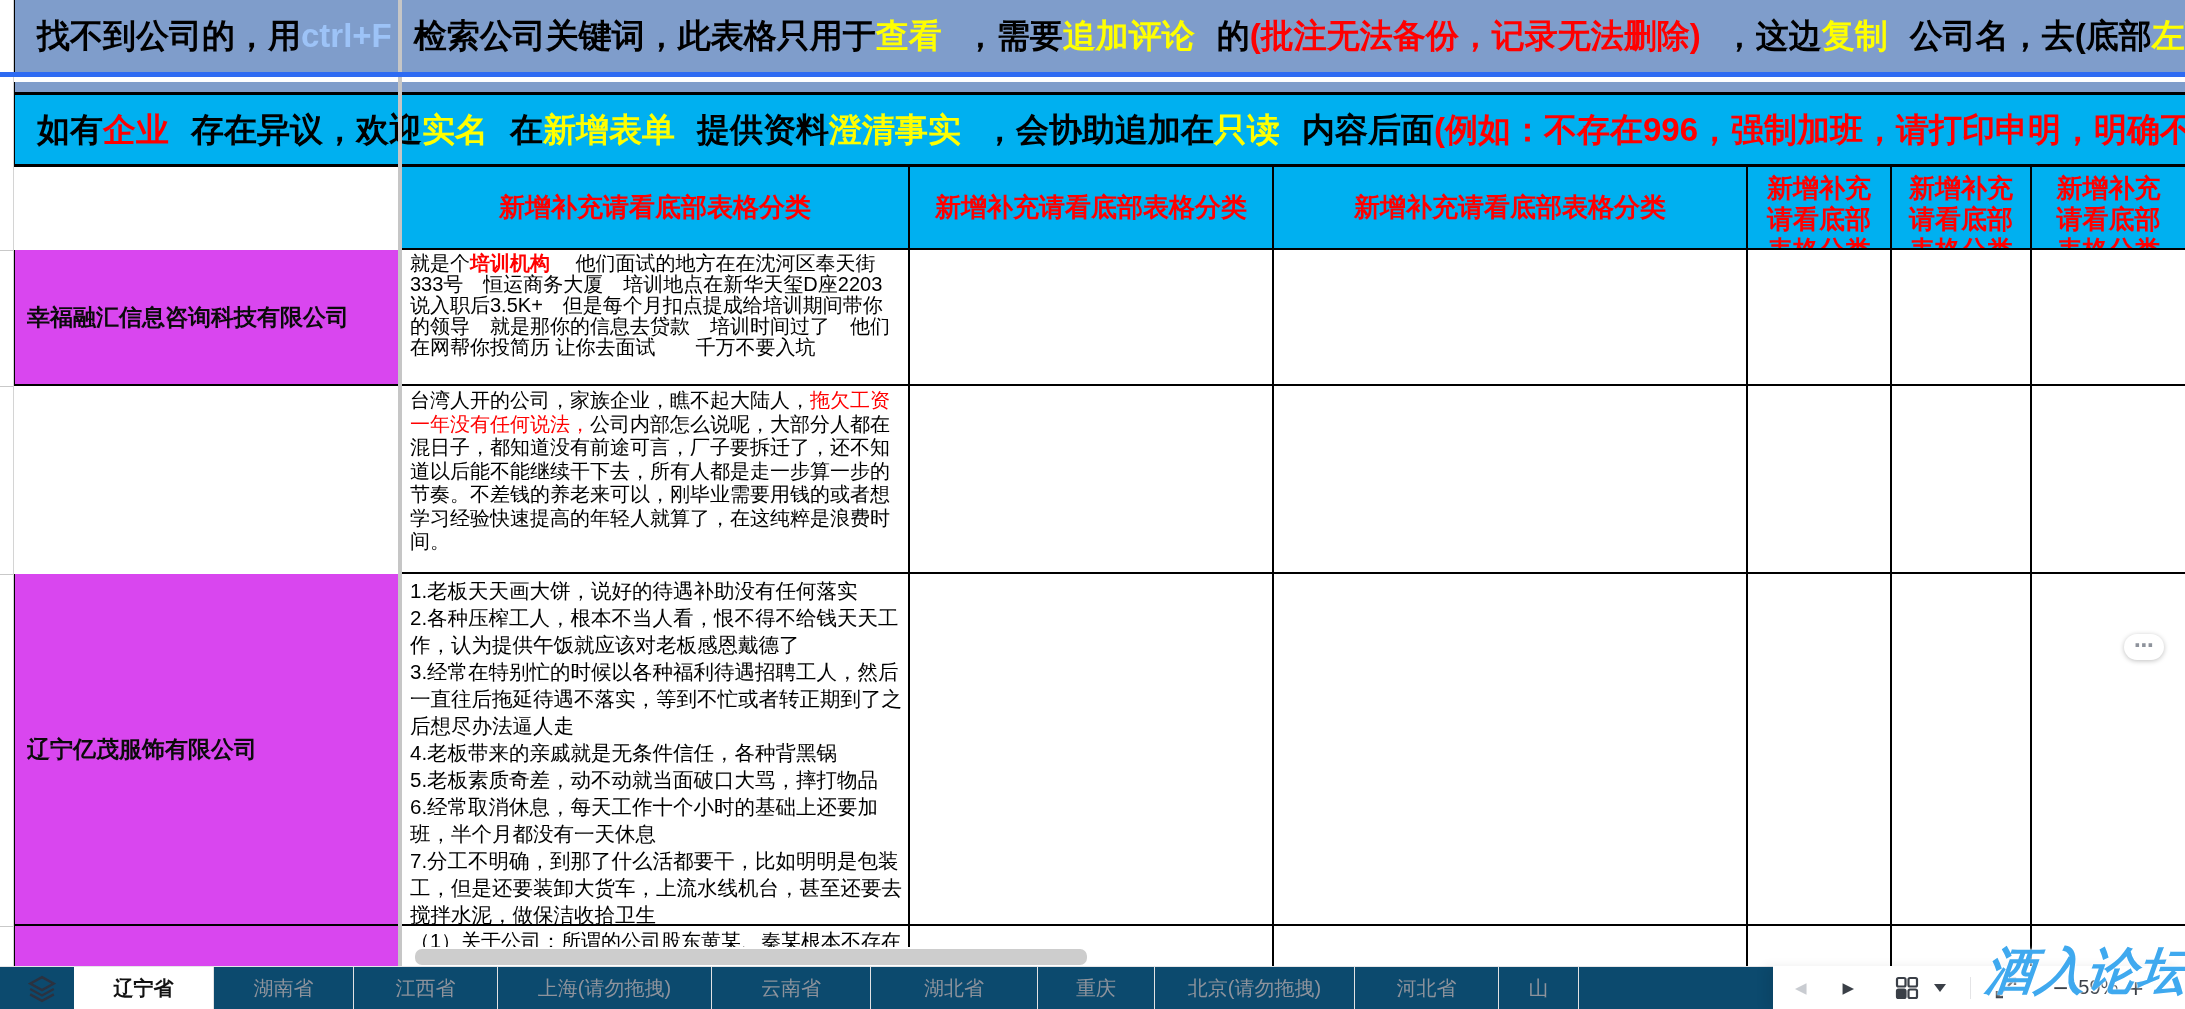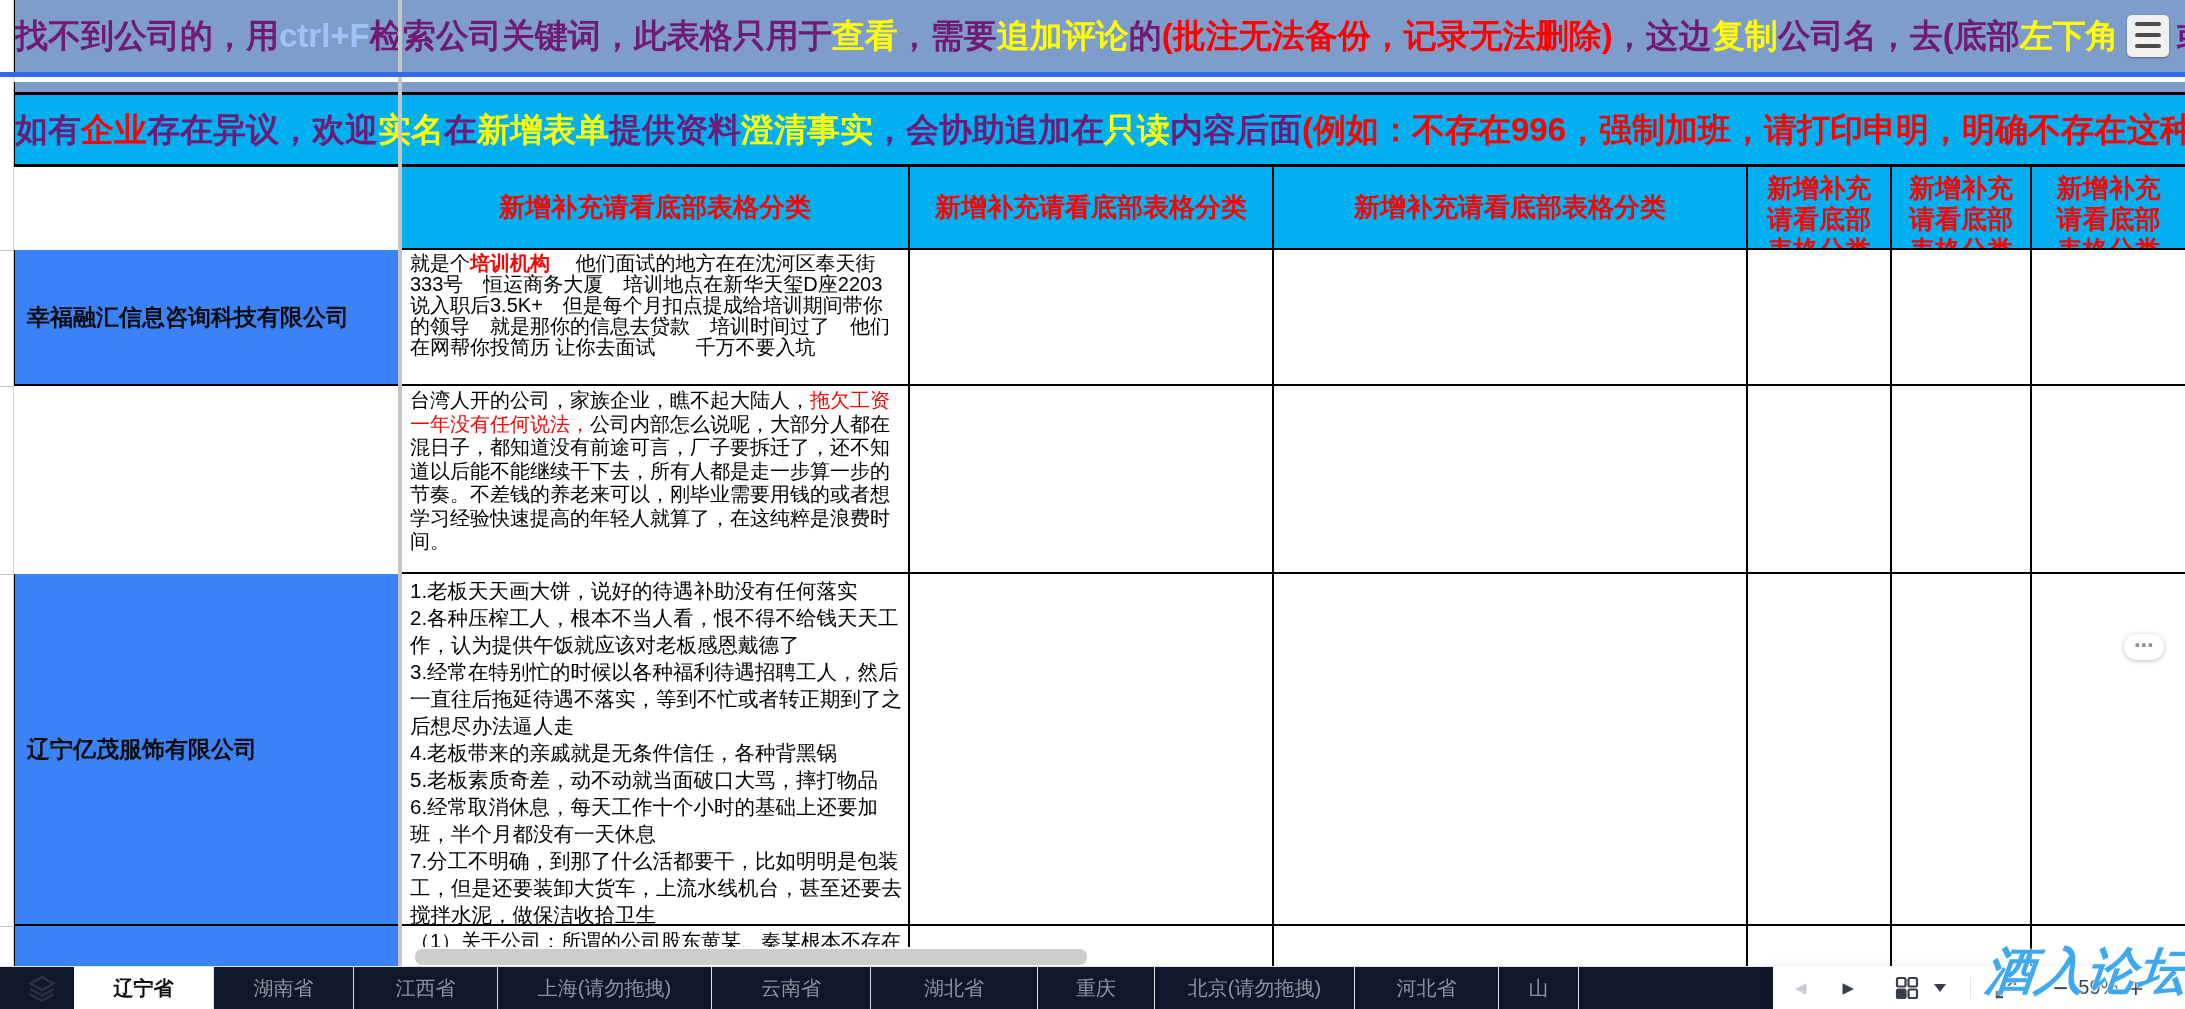--- a/index.html
+++ b/index.html
@@ -7,21 +7,21 @@
     font-family:"Liberation Sans","DejaVu Sans",sans-serif;}
 
   
   .banner{position:absolute;left:13px;right:0;overflow:hidden;white-space:nowrap;
     font-weight:bold;font-size:33px;color:#000;border-left:2px solid #000;}
   #banner1{top:0;height:72px;background:#7F9DCB;line-height:72px;}
   #split-line{position:absolute;left:0;top:72px;width:2185px;height:5px;background:#2E6BF2;z-index:6;}
   #sliver-row{position:absolute;left:13px;right:0;top:82px;height:10px;background:#7F9DCB;
     border-bottom:3px solid #000;border-left:2px solid #000;}
   #banner2{top:95px;height:69px;background:#00B0F0;line-height:69px;border-bottom:3px solid #000;}
-  .seg-black{color:#701a75;} .seg-yellow{color:#FFFF00;} .seg-red{color:#FF0000;} .seg-blue{color:#9DC3F7;}
+  .seg-black{color:#000000;padding-left:22px;} .seg-yellow{color:#FFFF00;} .seg-red{color:#FF0000;} .seg-blue{color:#9DC3F7;}
   .menu-img{display:inline-block;width:42px;height:42px;vertical-align:middle;margin:0 8px;
     background:#F1F1F1;border-radius:5px;box-shadow:0 1px 2px rgba(0,0,0,.35);position:relative;top:-2px;}
   .menu-img i{display:block;height:4px;background:#4A4A4A;border-radius:2px;margin:7px 8px 0 8px;}
 
   
   .cell{position:absolute;box-sizing:border-box;border-right:2px solid #000;border-bottom:2px solid #000;
     background:#fff;overflow:hidden;}
   .colA{left:13px;width:389px;border-left:2px solid #000;}
   .colB{left:402px;width:508px;}
   .colC{left:910px;width:364px;}
@@ -30,21 +30,21 @@
   .colF{left:1892px;width:140px;}
   .colG{left:2032px;width:153px;border-right:none;}
   .rowH{top:167px;height:83px;}
   .row1{top:250px;height:136px;}
   .row2{top:386px;height:188px;}
   .row3{top:574px;height:352px;}
   .row4{top:926px;height:44px;border-bottom:none;}
   .hcell{background:#00B0F0;display:flex;align-items:center;justify-content:center;
     font-weight:bold;font-size:26px;color:#FF0000;text-align:center;}
   .hcell-narrow{align-items:flex-start;padding:6px 16px 0 16px;line-height:31px;}
-  .company{background:#3b82f6;display:flex;align-items:center;padding-left:12px;
+  .company{background:#d946ef;display:flex;align-items:center;padding-left:12px;
     font-weight:bold;font-size:23px;color:#0b0b0b;}
   .comment{font-size:20px;color:#000;padding:3px 6px 0 8px;white-space:pre-wrap;}
   .lh1{line-height:21px;} .lh2{line-height:23.5px;} .lh3{line-height:27px;font-size:20.5px;} .lh4{line-height:25px;}
   .red-inline{color:#FF0000;font-weight:bold;}
 
   
   #row-strip{position:absolute;left:0;top:0;width:13px;height:966px;background:#fff;
     border-right:1px solid #D4D4D4;z-index:4;}
   .strip-tick{position:absolute;left:0;width:13px;height:1px;background:#C9C9C9;}
   #frozen-divider{position:absolute;left:398px;top:0;width:4px;height:966px;background:#C6C6C6;z-index:5;}
@@ -52,21 +52,21 @@
   
   #hscroll-thumb{position:absolute;left:413px;top:947px;width:672px;height:16px;background:#CDCDCD;
     border:2px solid #fff;border-radius:9px;z-index:15;}
 
   
   #more-btn{position:absolute;left:2124px;top:634px;width:40px;height:26px;background:#fff;border-radius:13px;
     box-shadow:0 1px 5px rgba(0,0,0,.25);color:#8E939C;font-size:20px;font-weight:bold;line-height:22px;
     text-align:center;z-index:20;}
 
   
-  #tabbar{position:absolute;left:0;top:966px;width:2185px;height:43px;background:#0f172a;z-index:25;
+  #tabbar{position:absolute;left:0;top:966px;width:2185px;height:43px;background:#0c4a6e;z-index:25;
     border-top:1px solid #E6E6E8;}
   #sheet-list-btn{position:absolute;left:28px;top:8px;width:28px;height:28px;}
   #tabs{position:absolute;left:74px;top:0;height:43px;display:flex;}
   .tab{height:43px;display:flex;align-items:center;justify-content:center;font-size:20px;color:#8E939C;
     border-right:1px solid #E2E2E4;box-sizing:border-box;white-space:nowrap;overflow:hidden;}
   .tab.active{background:#fff;color:#111;font-weight:600;}
   #controls{position:absolute;left:1773px;top:966px;width:412px;height:43px;background:#fff;z-index:26;
     box-shadow:-8px 0 10px rgba(0,0,0,.07);display:flex;align-items:center;color:#3A3F47;}
   .ctl{font-size:15px;line-height:1;} .ctl.disabled{color:#C9CCD1;}
   .ctl-sep{width:1px;height:22px;background:#E4E4E6;}

